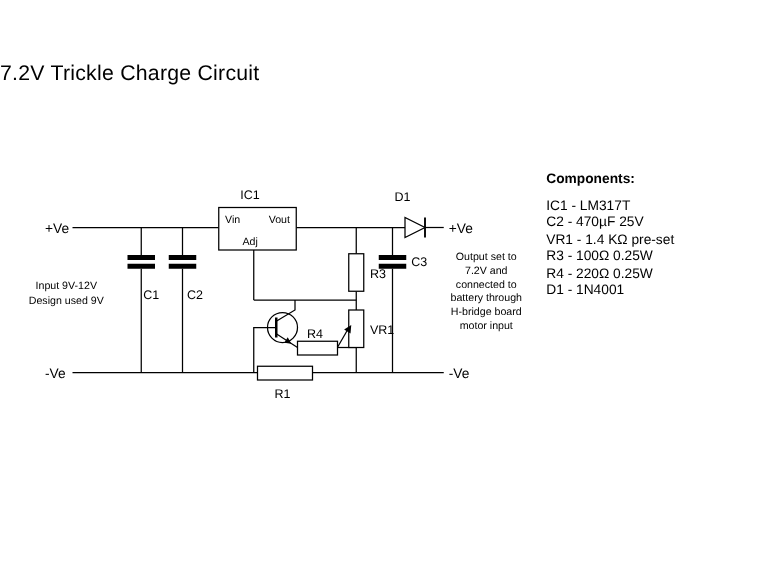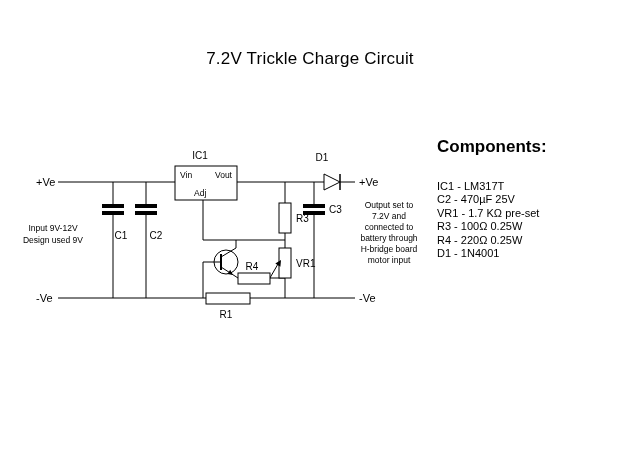--- a/index.html
+++ b/index.html
@@ -1,25 +1,25 @@
 <!DOCTYPE html>
 <html><head>
 <meta charset="utf-8">
 <style>
   html, body { margin: 0; padding: 0; }
   body { background: #ffffff; font-family: "Liberation Sans", sans-serif; color: #000; }
   .page { position: relative; width: 620px; height: 465px; background: #fff; overflow: hidden; }
   .title {
     position: absolute; top: 49px; left: 0; width: 100%;
-    text-align: center; font-size: 17px; font-weight: 400; margin: 0; color: #000;
+    font-size: 17px; font-weight: 400; margin: 0; color: #000;
     letter-spacing: 0.2px;
   }
   .schematic { position: absolute; left: 0; top: 0; }
   .components { position: absolute; left: 437px; top: 137px; width: 180px; }
-  .comp-heading { font-size: 17px; font-weight: 700; margin: 0 0 23px 0; }
+  .comp-heading { font-size: 11px; font-weight: 700; margin: 0 0 10px 0; }
   .comp-item { font-size: 11px; line-height: 13.4px; white-space: nowrap; }
   svg text { font-family: "Liberation Sans", sans-serif; fill: #000; }
 </style>
 </head>
 <body>
 
 <div class="page">
 
   <h1 class="title">7.2V Trickle Charge Circuit</h1>
 
@@ -108,19 +108,19 @@
       <text x="389" y="241" font-size="8.5" text-anchor="middle">battery through</text>
       <text x="389" y="252" font-size="8.5" text-anchor="middle">H-bridge board</text>
       <text x="389" y="263" font-size="8.5" text-anchor="middle">motor input</text>
     </g>
   </svg>
 
   <div class="components">
     <div class="comp-heading">Components:</div>
     <div class="comp-item">IC1 - LM317T</div>
     <div class="comp-item">C2 - 470µF 25V</div>
-    <div class="comp-item">VR1 - 1.7 KΩ pre-set</div>
+    <div class="comp-item">VR1 - 1.4 KΩ pre-set</div>
     <div class="comp-item">R3 - 100Ω 0.25W</div>
     <div class="comp-item">R4 - 220Ω 0.25W</div>
     <div class="comp-item">D1 - 1N4001</div>
   </div>
 
 </div>
 
 </body></html>

